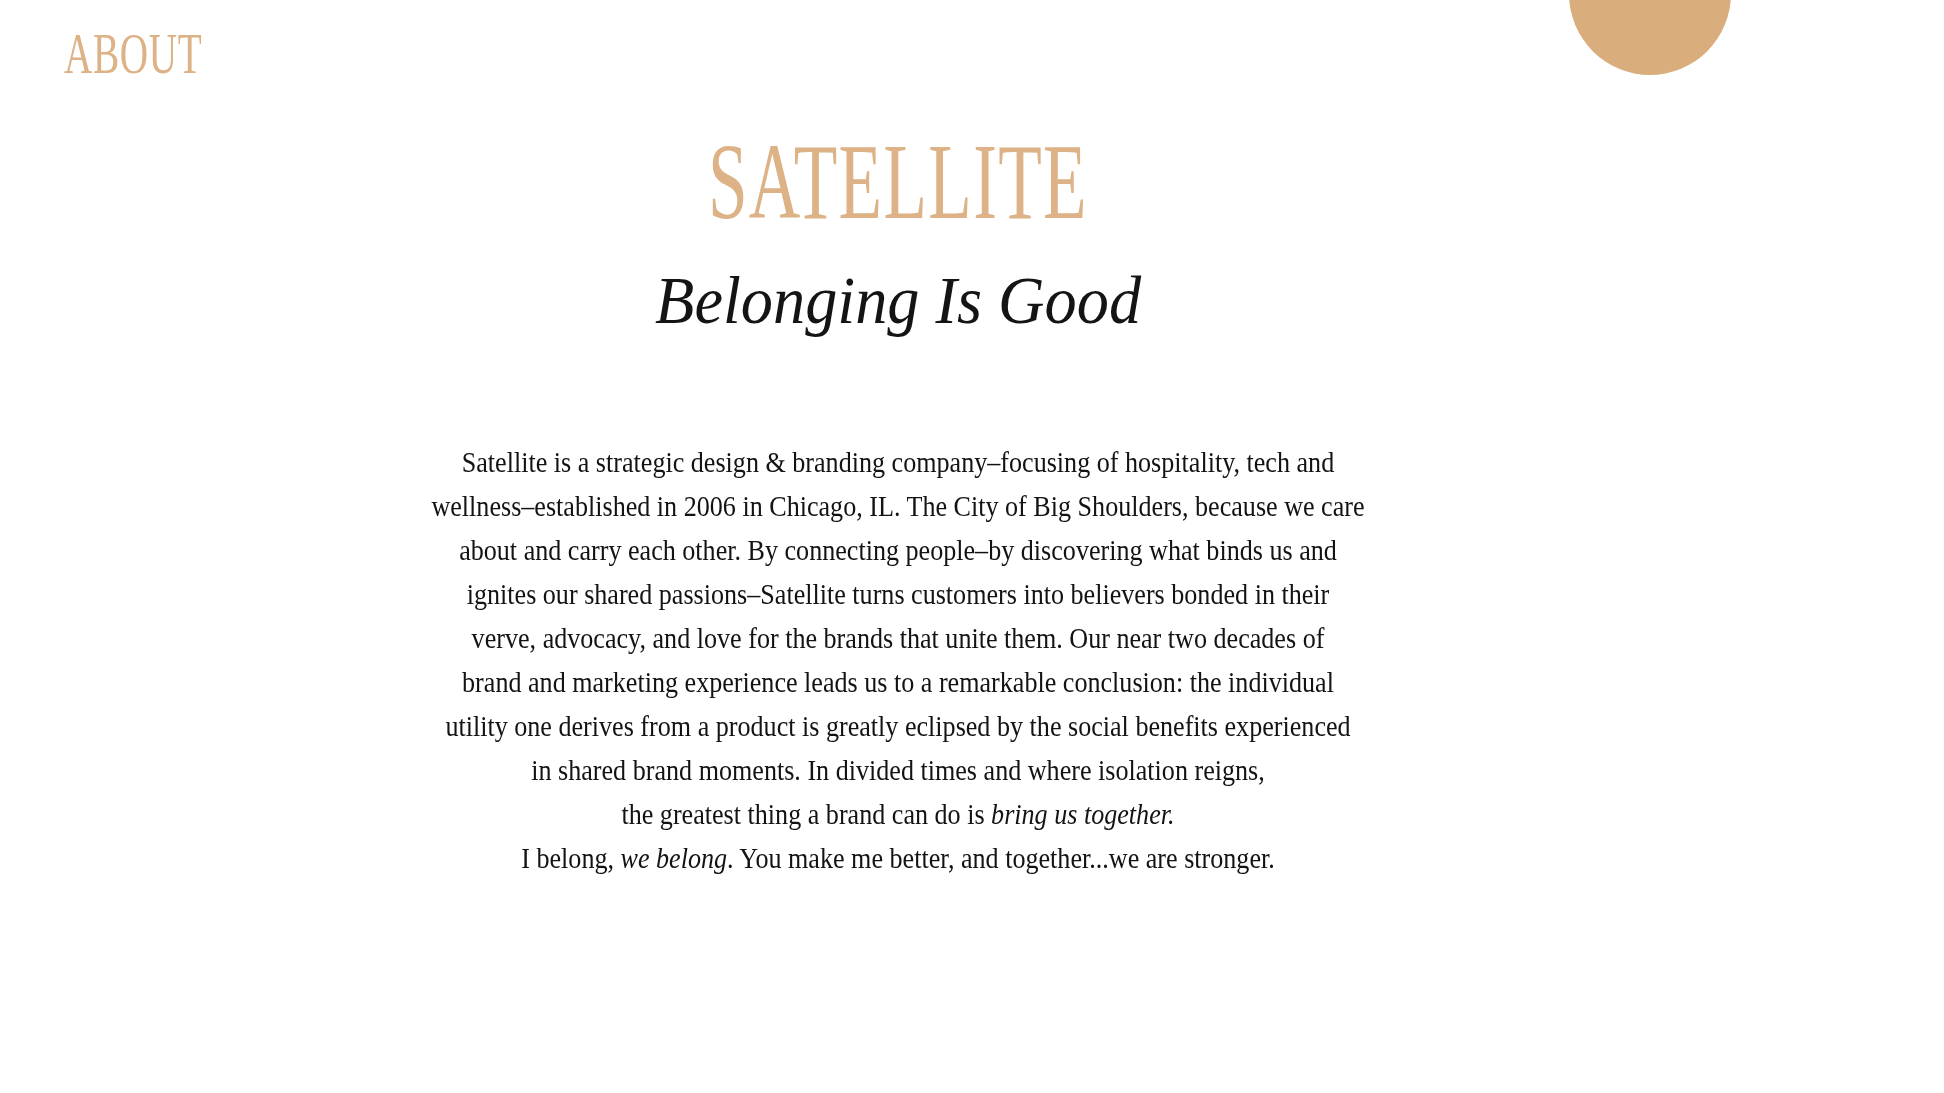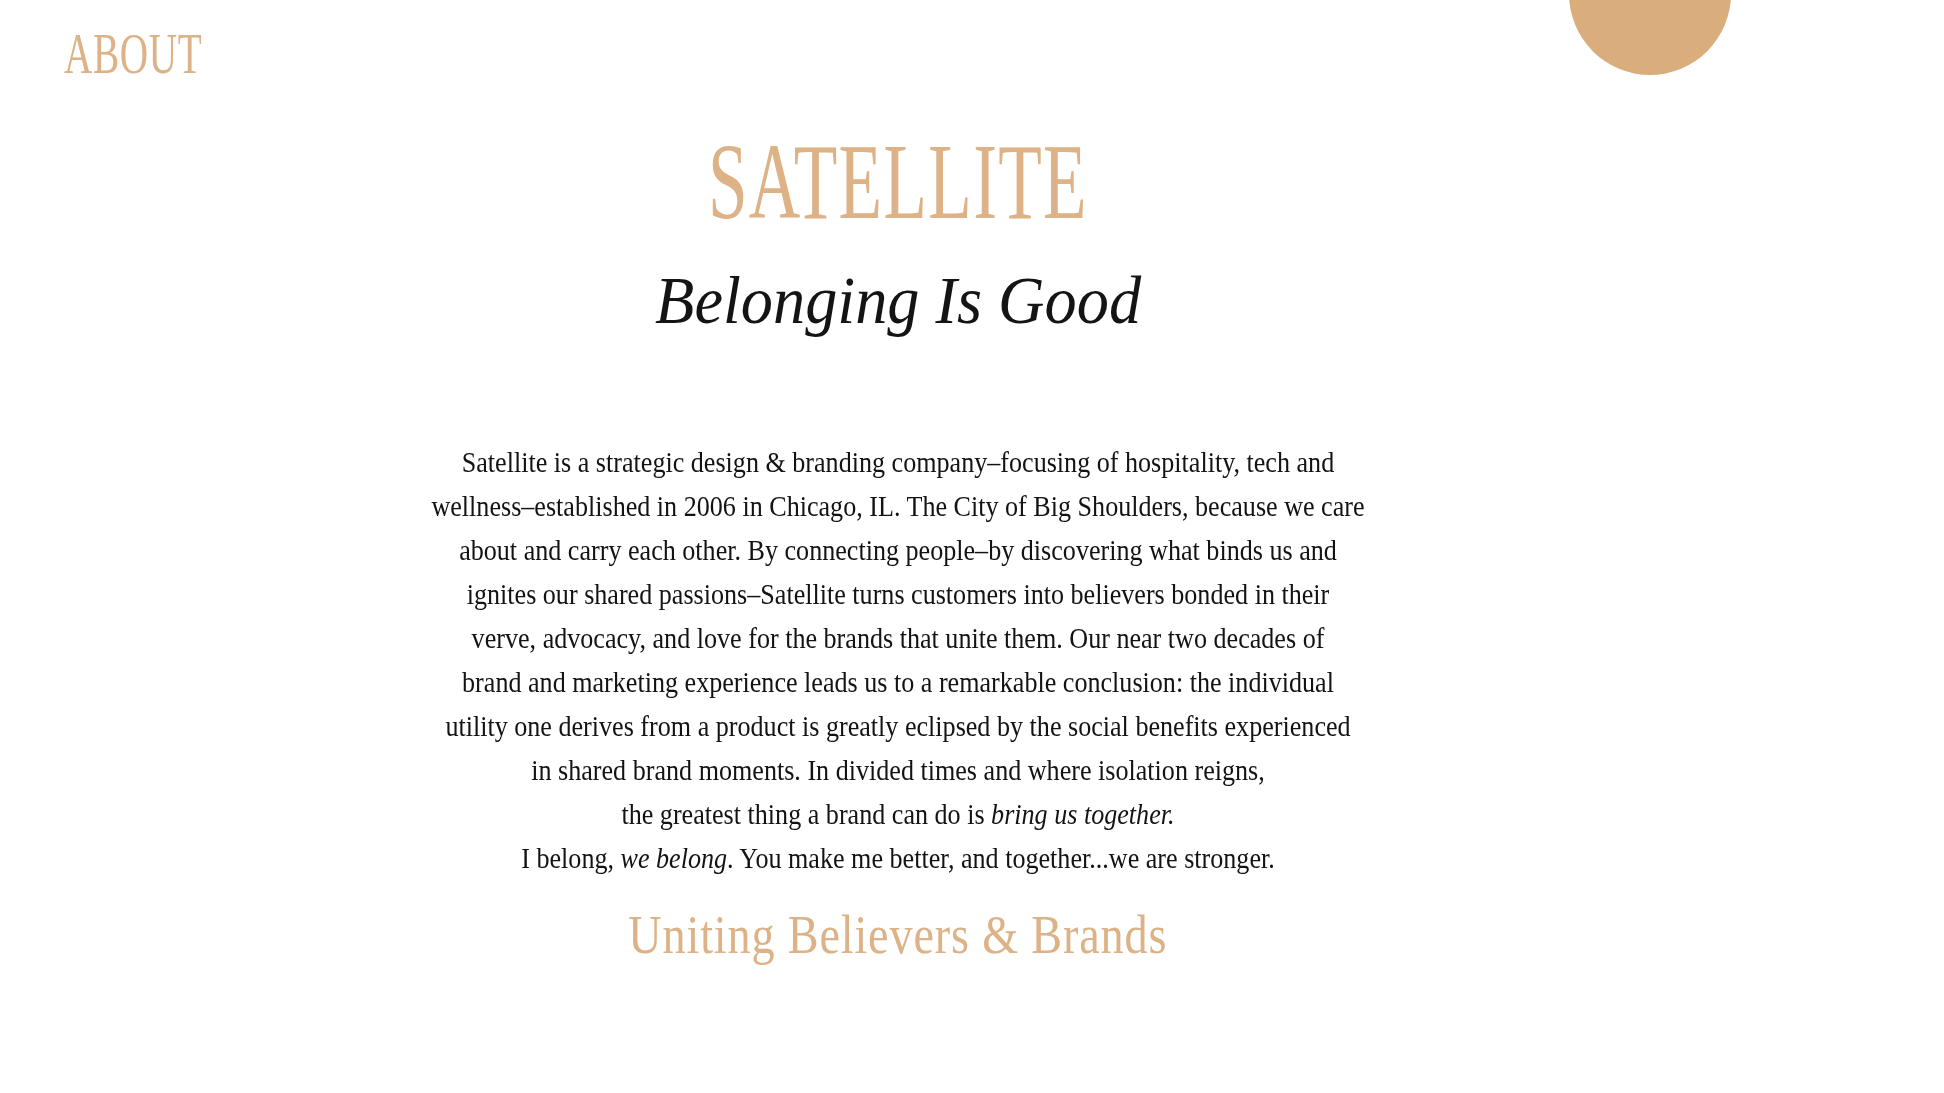--- a/index.html
+++ b/index.html
@@ -141,17 +141,14 @@
     <div class="pline">about and carry each other. By connecting people–by discovering what binds us and</div>
     <div class="pline">ignites our shared passions–Satellite turns customers into believers bonded in their</div>
     <div class="pline">verve, advocacy, and love for the brands that unite them. Our near two decades of</div>
     <div class="pline">brand and marketing experience leads us to a remarkable conclusion: the individual</div>
     <div class="pline">utility one derives from a product is greatly eclipsed by the social benefits experienced</div>
     <div class="pline">in shared brand moments. In divided times and where isolation reigns,</div>
     <div class="pline"><span>the greatest thing a brand can do is </span><span class="it">bring us together.</span></div>
     <div class="pline"><span>I belong, </span><span class="it">we belong</span><span>. You make me better, and together...we are stronger.</span></div>
   </div>
 
-  <div class="centered-row footer-heading">
-    <span class="squeeze">Uniting Believers &amp; Brands</span>
-  </div>
 
 </div>
 
 </body></html>

